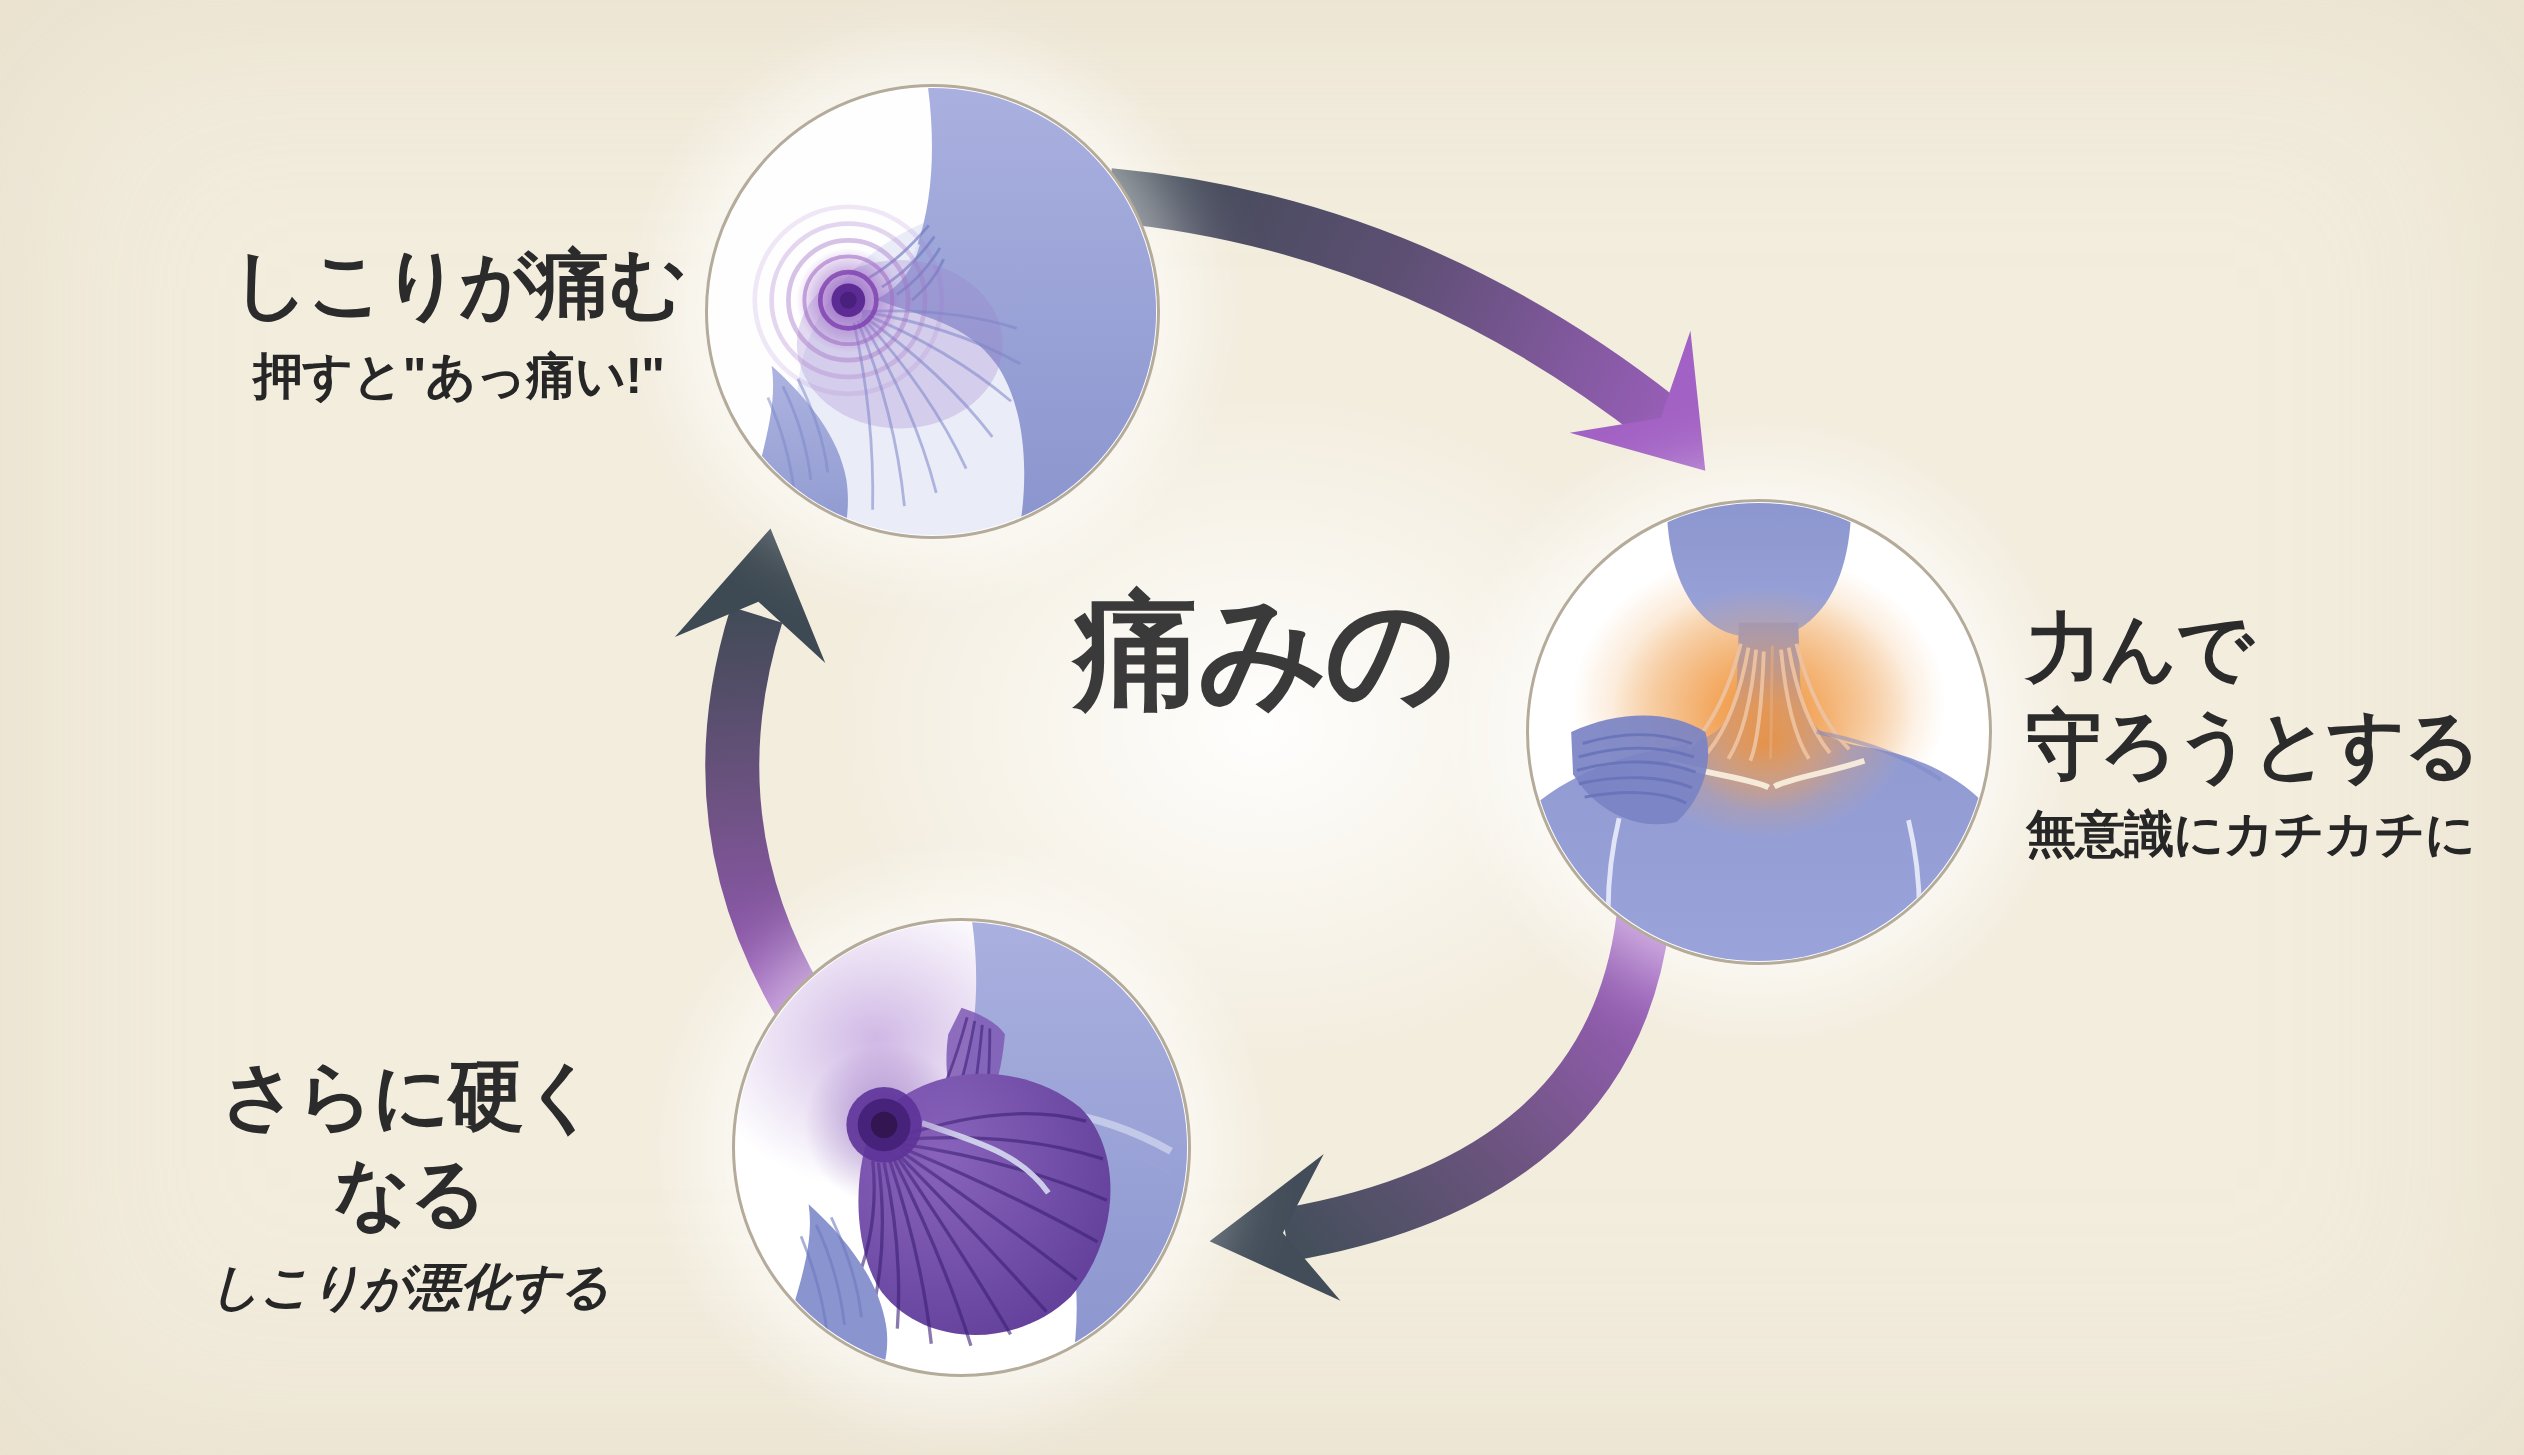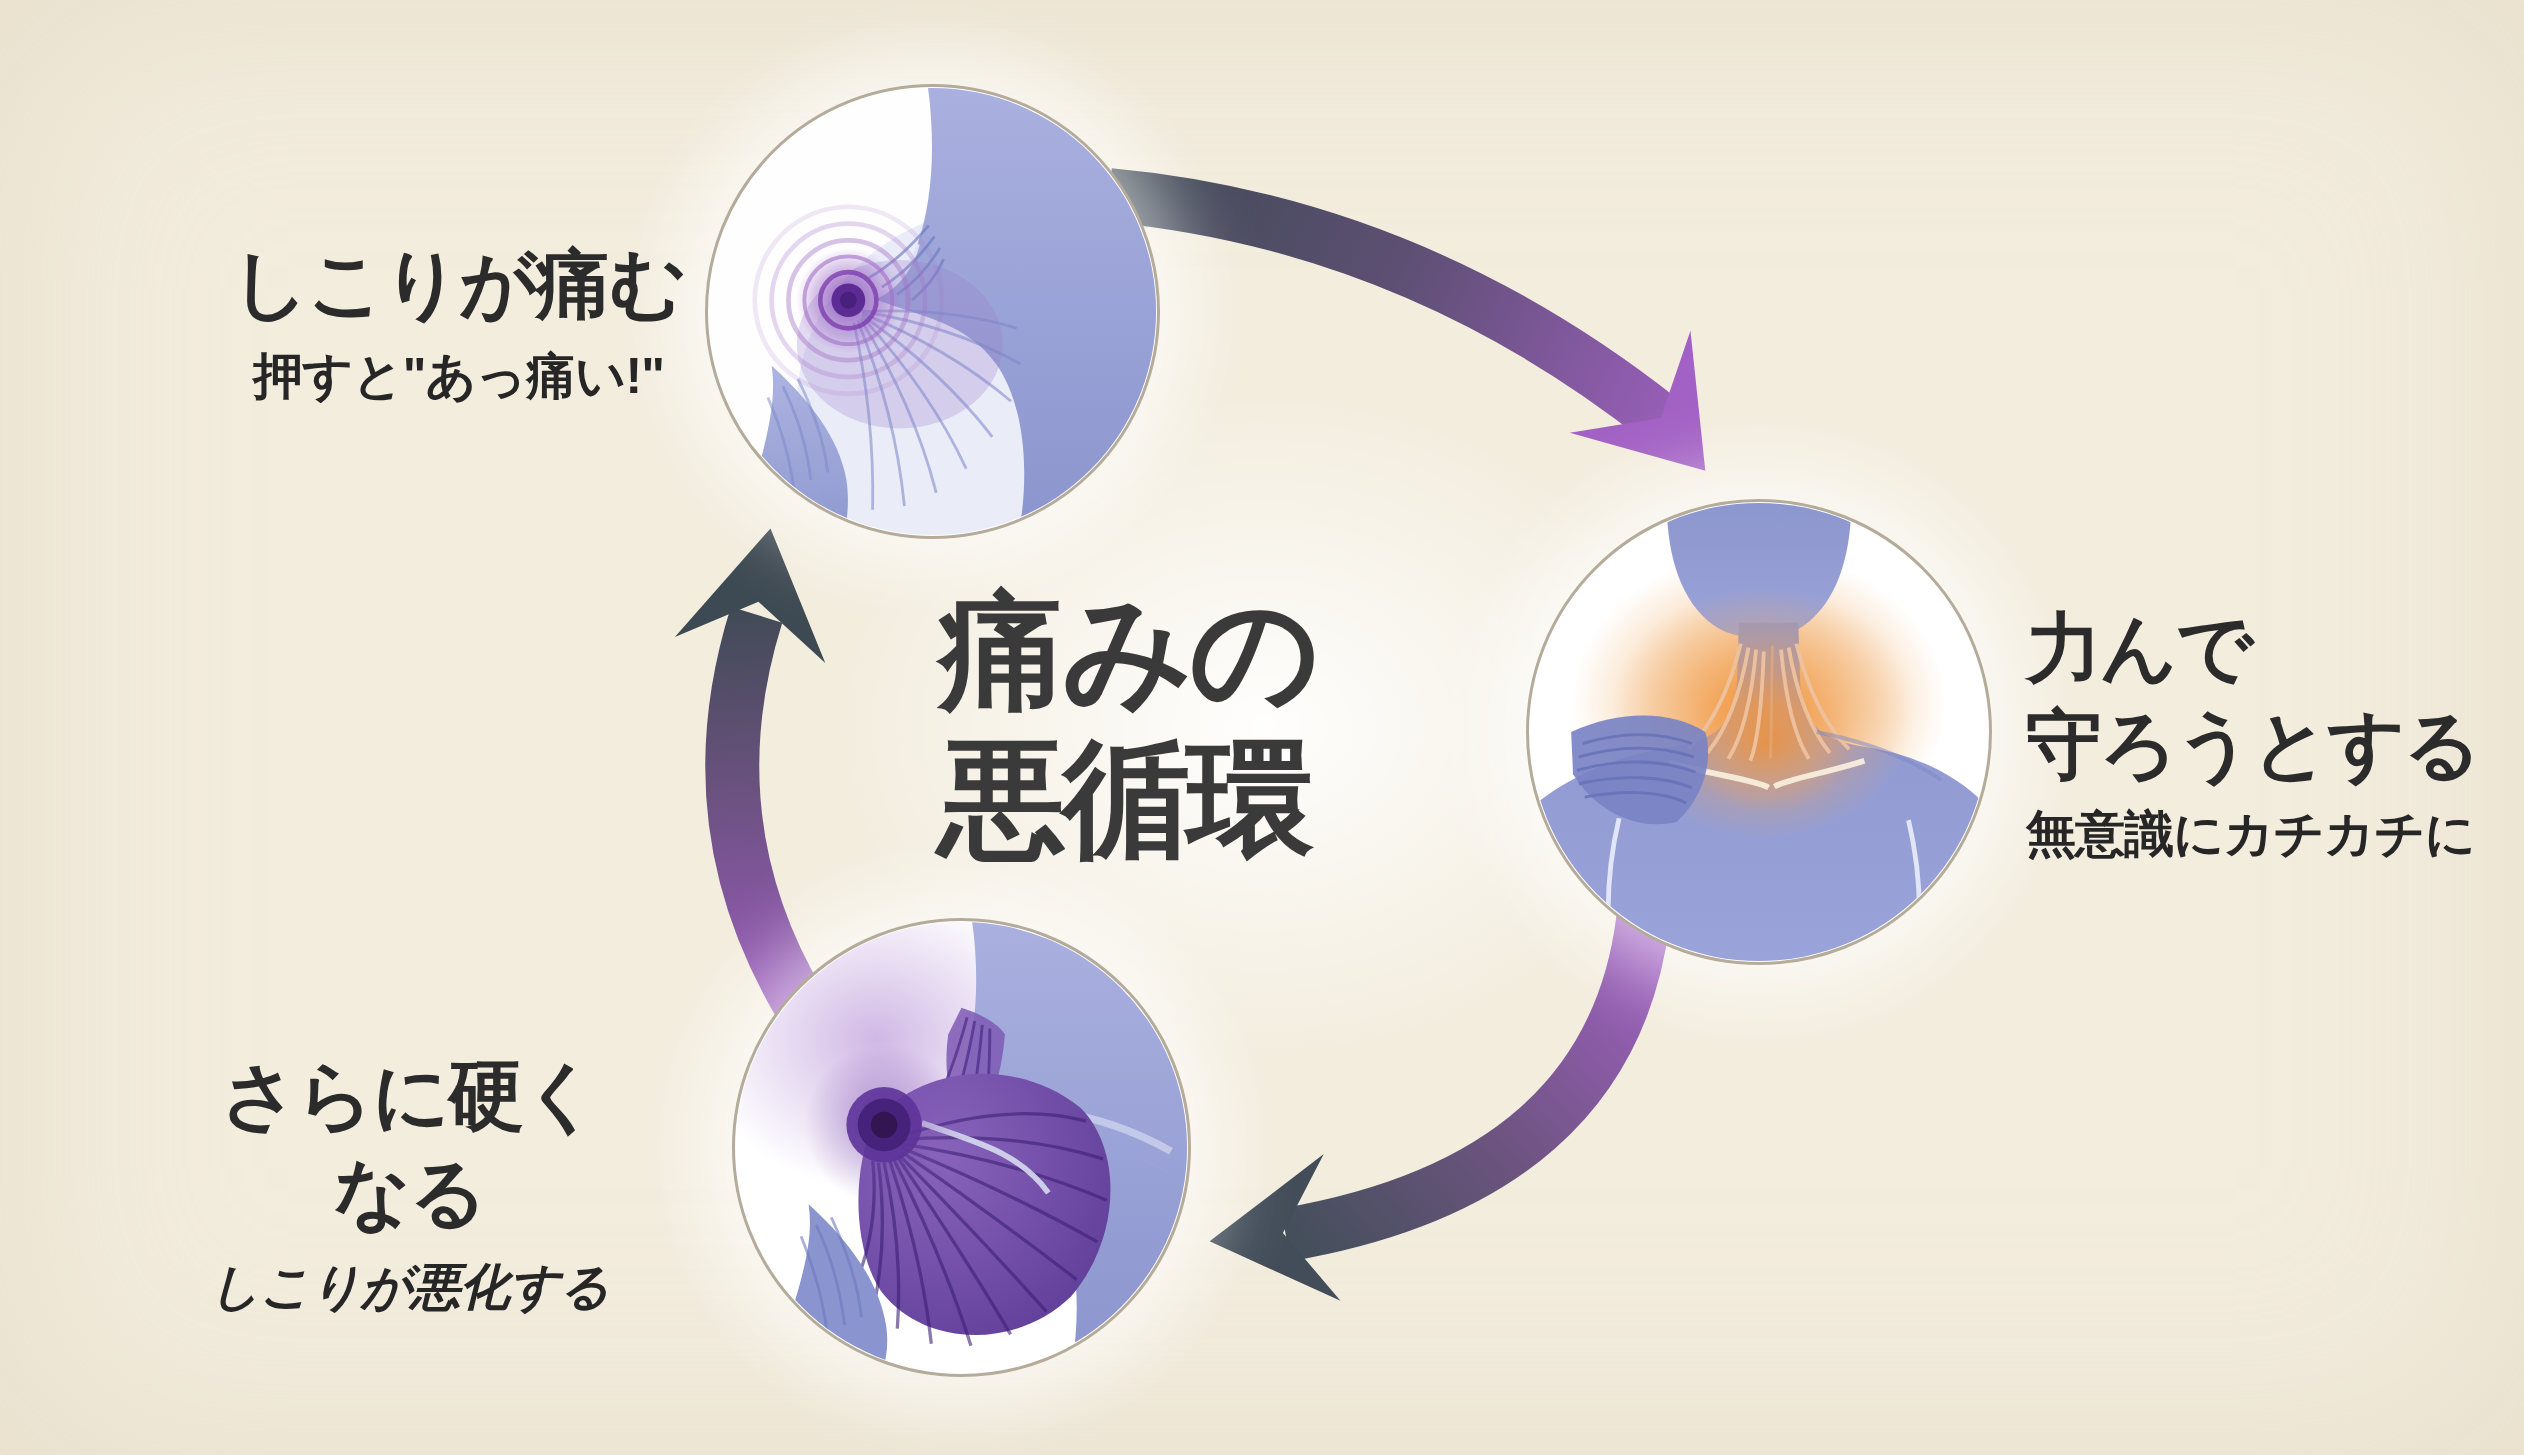--- a/index.html
+++ b/index.html
@@ -22,21 +22,21 @@
     border:3.7px solid #b5ab9a;box-sizing:border-box;background:#fff;
     box-shadow:0 0 74px 28px rgba(255,255,255,.55);
     overflow:hidden;
   }
   .node-circle svg{display:block;width:100%;height:100%;}
   .circle-1{left:705px;top:84px;width:455px;height:455px;}
   .circle-2{left:1526px;top:499px;width:466px;height:466px;}
   .circle-3{left:732px;top:918px;width:459px;height:459px;}
   .txt{position:absolute;z-index:3;color:#2b2b2b;}
   .title{
-    left:938px;top:577px;width:650px;text-align:left;
+    left:938px;top:577px;width:650px;text-align:center;
     font-size:128px;line-height:1.16;font-weight:800;color:#3a3a3a;
     letter-spacing:-3.7px;
   }
   .label{font-size:76px;font-weight:700;letter-spacing:-1.9px;line-height:1.28;}
   .sublabel{font-size:50px;font-weight:600;color:#262626;letter-spacing:-0.9px;}
   .step1-block{left:216px;top:235px;width:485px;text-align:center;}
   .step1-block .sublabel{margin-top:11px;}
   .step2-block{left:2026px;top:599px;width:501px;text-align:left;}
   .step2-block .sublabel{margin-top:7.4px;}
   .step3-block{left:186px;top:1047px;width:447px;text-align:center;}
@@ -264,21 +264,20 @@
           <path d="M 86,322 C 102,356 112,392 116,428"></path>
           <path d="M 70,334 C 84,368 94,404 98,440"></path>
           <path d="M 102,314 C 118,348 130,384 134,420"></path>
         </g>
       </g>
     </svg>
   </div>
 
   <div class="txt title">
     <div>痛みの</div>
-    <div>悪循環</div>
   </div>
 
   <div class="txt step1-block">
     <div class="label">しこりが痛む</div>
     <div class="sublabel">押すと"あっ痛い!"</div>
   </div>
 
   <div class="txt step2-block">
     <div class="label">力んで</div>
     <div class="label">守ろうとする</div>

